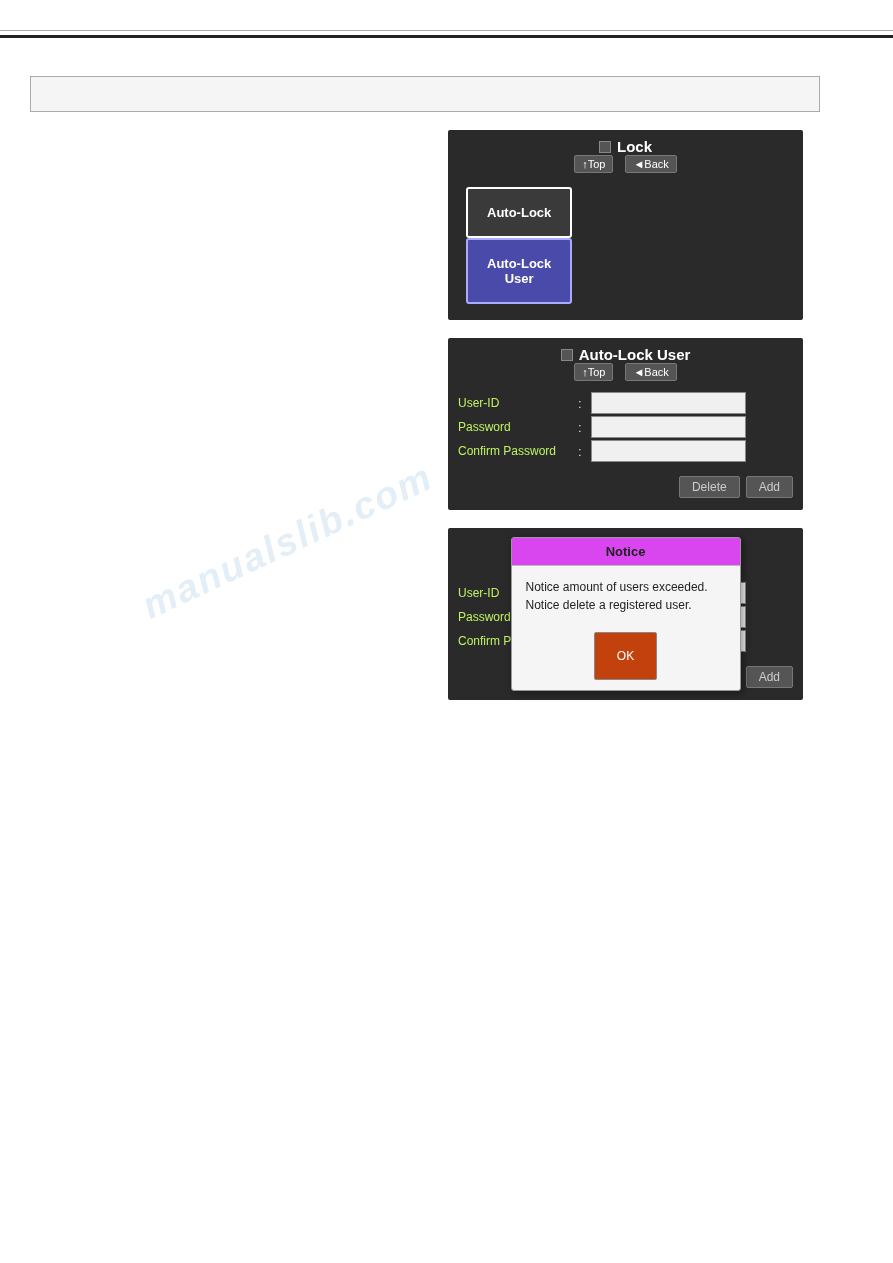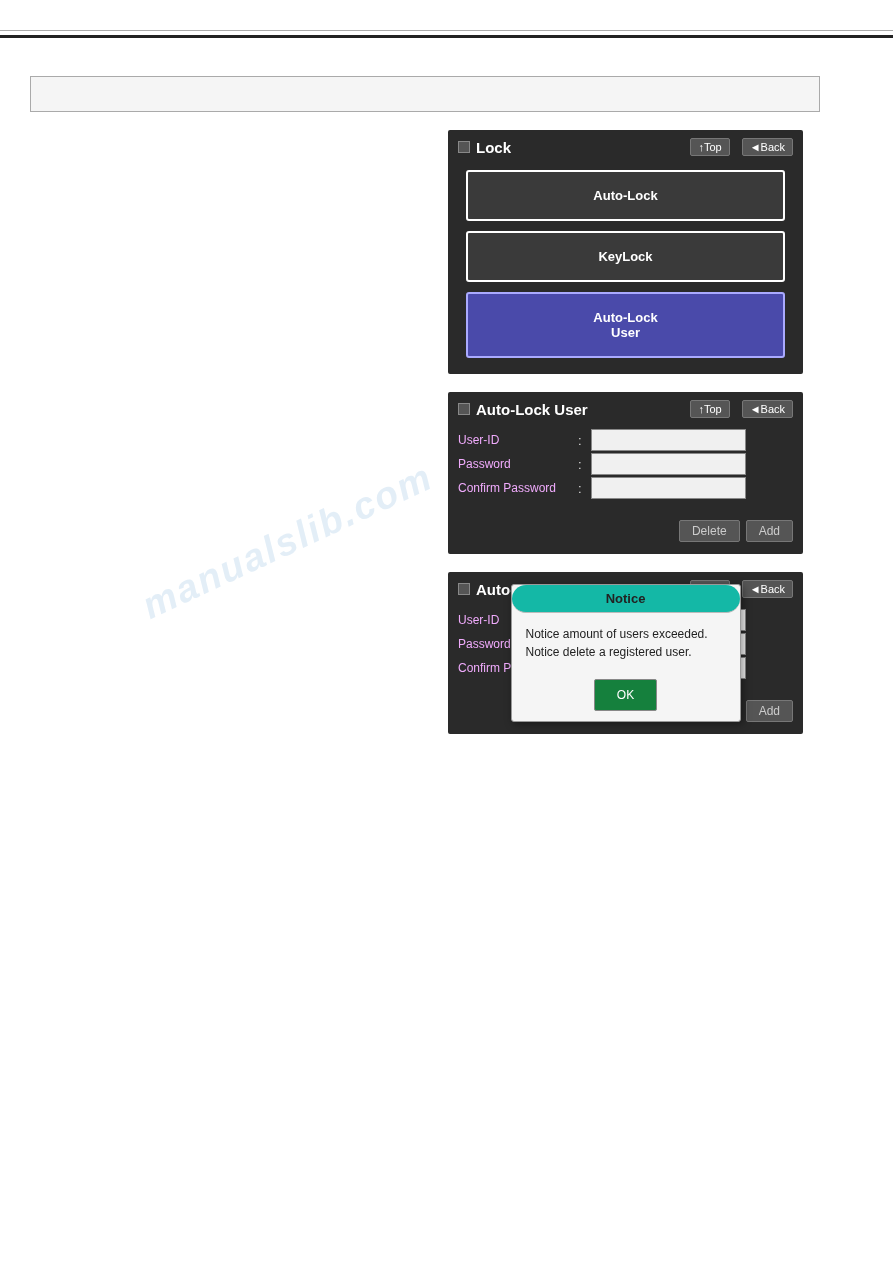--- a/index.html
+++ b/index.html
@@ -51,22 +51,23 @@
       color: #fff;
       width: 355px;
       border-radius: 2px;
       padding: 8px 10px 12px 10px;
       position: relative;
     }
 
     .panel-header {
       display: flex;
       align-items: center;
-      justify-content: space-between;
+      justify-content: center;
       margin-bottom: 10px;
+      flex-direction: column;
     }
 
     .panel-title {
       display: flex;
       align-items: center;
       gap: 6px;
       font-size: 15px;
       font-weight: bold;
       color: #fff;
     }
@@ -94,22 +95,21 @@
       cursor: pointer;
       border-radius: 2px;
       display: flex;
       align-items: center;
       gap: 2px;
     }
 
     
     .lock-buttons-grid {
       display: grid;
-      grid-template-columns: 1fr;
-      gap: 10px;
+      grid-template-columns: 1fr 1fr 1fr;
       padding: 4px 8px;
     }
 
     .lock-btn {
       background: #3a3a3a;
       color: #fff;
       border: 2px solid #fff;
       padding: 16px 10px;
       font-size: 13px;
       cursor: pointer;
@@ -131,21 +131,21 @@
     .form-table {
       width: 100%;
       border-collapse: collapse;
     }
 
     .form-table tr {
       margin-bottom: 8px;
     }
 
     .form-label {
-      color: #f0abfc;
+      color: #bef264;
       font-size: 12px;
       padding: 5px 4px 5px 0;
       white-space: nowrap;
       vertical-align: middle;
       width: 120px;
     }
 
     .form-colon {
       color: #ddd;
       vertical-align: middle;
@@ -159,21 +159,21 @@
       width: 155px;
       color: #222;
       font-size: 12px;
       padding: 2px 4px;
     }
 
     .form-actions {
       display: flex;
       justify-content: flex-end;
       gap: 6px;
-      margin-top: 20px;
+      margin-top: 13px;
     }
 
     .action-btn {
       background: #555;
       color: #ccc;
       border: 1px solid #777;
       padding: 3px 12px;
       font-size: 12px;
       cursor: pointer;
       border-radius: 2px;
@@ -193,48 +193,47 @@
       background: #f5f5f5;
       border: 1px solid #999;
       border-radius: 3px;
       padding: 0;
       min-width: 230px;
       max-width: 270px;
       box-shadow: 2px 2px 8px rgba(0,0,0,0.4);
     }
 
     .notice-title {
-      background: #14b8a6;
+      background: #d946ef;
       border-bottom: 1px solid #bbb;
       text-align: center;
       padding: 6px 10px;
       font-weight: bold;
       font-size: 13px;
       color: #222;
-      border-radius: 14px;
     }
 
     .notice-body {
       padding: 12px 14px;
       color: #222;
       font-size: 12px;
       line-height: 1.5;
     }
 
     .notice-footer {
       display: flex;
       justify-content: center;
       padding: 6px 10px 10px 10px;
     }
 
     .ok-btn {
-      background: #15803d;
+      background: #c2410c;
       color: #fff;
       border: 1px solid #888;
-      padding: 8px 22px;
+      padding: 16px 22px;
       font-size: 12px;
       cursor: pointer;
       border-radius: 2px;
     }
 
     .watermark {
       position: absolute;
       top: 520px;
       left: 130px;
       font-size: 38px;
@@ -268,21 +267,20 @@
           <span class="panel-title-checkbox"></span>
           <span>Lock</span>
         </div>
         <div class="panel-nav-buttons">
           <button class="nav-btn">↑Top</button>
           <button class="nav-btn">◄Back</button>
         </div>
       </div>
       <div class="lock-buttons-grid">
         <button class="lock-btn">Auto-Lock</button>
-        <button class="lock-btn">KeyLock</button>
         <button class="lock-btn selected lock-btn-full">Auto-Lock<br>User</button>
       </div>
     </div>
 
     <div class="dark-panel">
       <div class="panel-header">
         <div class="panel-title">
           <span class="panel-title-checkbox"></span>
           <span>Auto-Lock User</span>
         </div>

